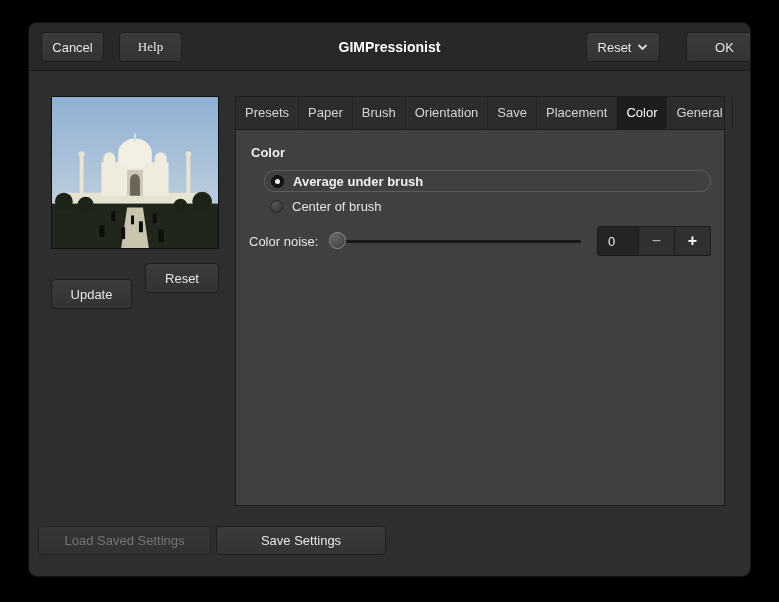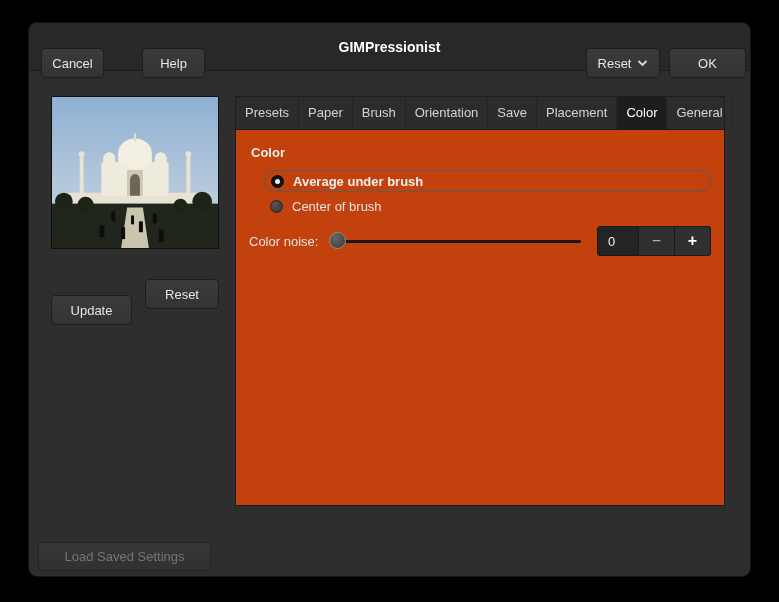--- a/index.html
+++ b/index.html
@@ -6,34 +6,34 @@
   html,body { width:779px; height:602px; background:#000; overflow:hidden;
               font-family:"Liberation Sans", sans-serif; }
   .dialog { position:absolute; left:28px; top:22px; width:723px; height:555px;
             background:#2e2e2e; border:1px solid #141414; border-radius:9px; overflow:hidden; }
   .header { position:absolute; left:0; top:0; right:0; height:48px;
             background:#282828; border-bottom:1px solid #1b1b1b; }
   .title  { position:absolute; left:0; right:0; top:0; line-height:48px; text-align:center;
             color:#fff; font-weight:bold; font-size:14px; pointer-events:none; }
   .btn { position:absolute; height:30px; background:linear-gradient(#3b3b3b,#333);
          border:1px solid #1e1e1e; border-radius:4px; color:#e6e6e6; font-size:13px;
-         display:flex; align-items:center; justify-content:center; gap:6px; cursor:default;margin-top:16px; }
+         display:flex; align-items:center; justify-content:center; gap:6px; cursor:default; }
   .btn-cancel { left:12px; top:9px; width:63px; }
-  .btn-help   { left:113px; top:9px; width:63px; }
+  .btn-help   { left:90px; top:9px; width:63px;font-family:Liberation Serif, serif; }
   .btn-resetdrop { left:557px; top:9px; width:74px; }
-  .btn-ok     { left:640px; top:9px; width:77px; }
+  .btn-ok     { left:657px; top:9px; width:77px; }
 
   .preview-frame { position:absolute; left:22px; top:73px; width:168px; height:153px;
                    border:1px solid #101010; background:#9ab3d2; }
   .preview-frame svg { display:block; width:100%; height:100%; }
   .btn-update { left:22px;  top:256px; width:81px; }
   .btn-preset { left:116px; top:240px; width:74px; }
 
   .notebook { position:absolute; left:206px; top:73px; width:490px; height:410px;
-              border:1px solid #1d1d1d; background:#c2410c; }
+              border:1px solid #1d1d1d; background:#404040; }
   .tabbar { display:flex; height:33px; background:#2c2c2c; border-bottom:1px solid #1d1d1d; }
   .tab { padding:0 9px; line-height:32px; font-size:13px; color:#d4d4d4;
          border-right:1px solid #242424; white-space:nowrap; cursor:default; }
   .tab.active { background:#1d1d1d; color:#fff; }
 
   .panel { padding:14px 13px 0 13px; }
   .panel-heading { font-weight:bold; font-size:13px; color:#ededed; margin:1px 0 10px 2px; }
   .option-rows { margin-left:15px; }
   .option-row { display:flex; align-items:center; height:22px; padding:0 6px; margin-bottom:3px; }
   .option-row.framed { border:1px solid #5c5c5c; border-radius:10px; }
@@ -180,14 +180,17 @@
             <span>+</span>
           </div>
         </div>
       </div>
     </div>
   </div>
 
   <div class="btn btn-load">
     <span>Load Saved Settings</span>
   </div>
+  <div class="btn btn-save">
+    <span>Save Settings</span>
+  </div>
 
 </div>
 
 </body></html>

